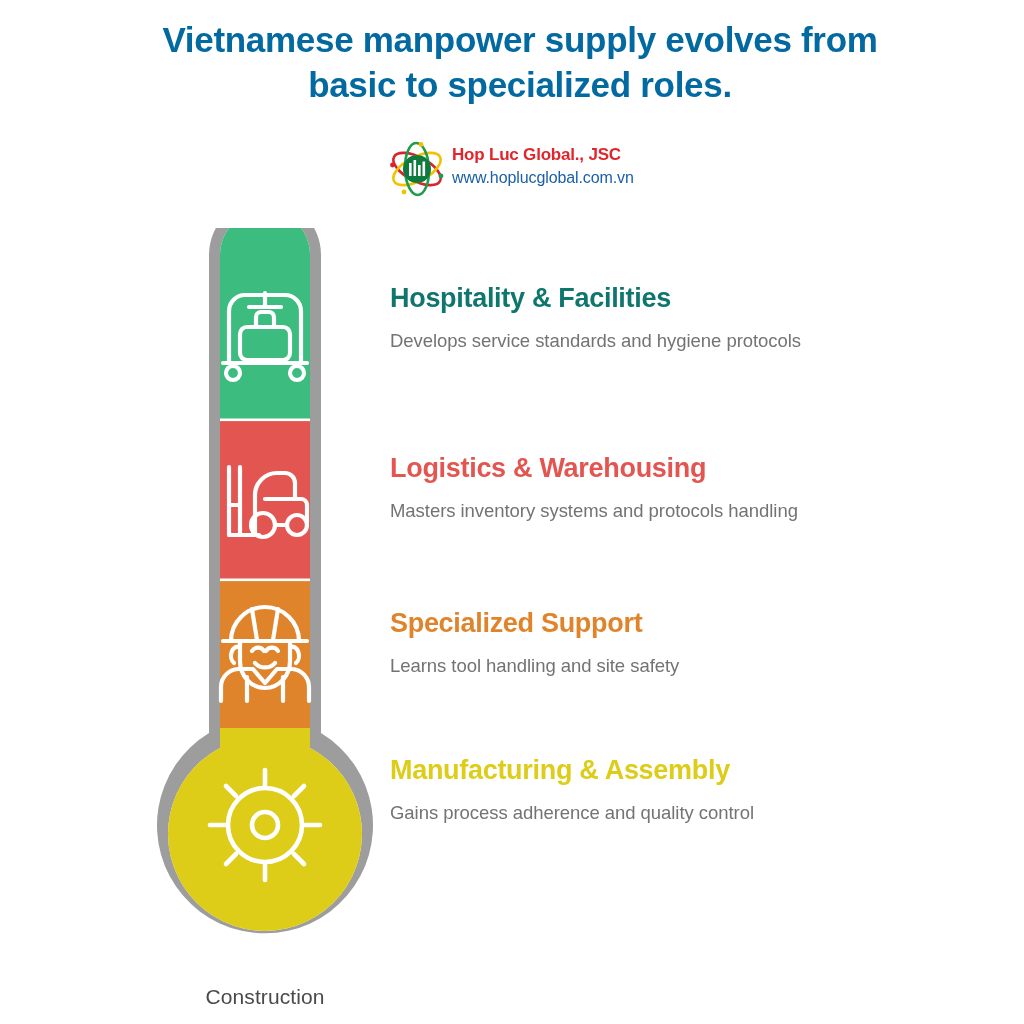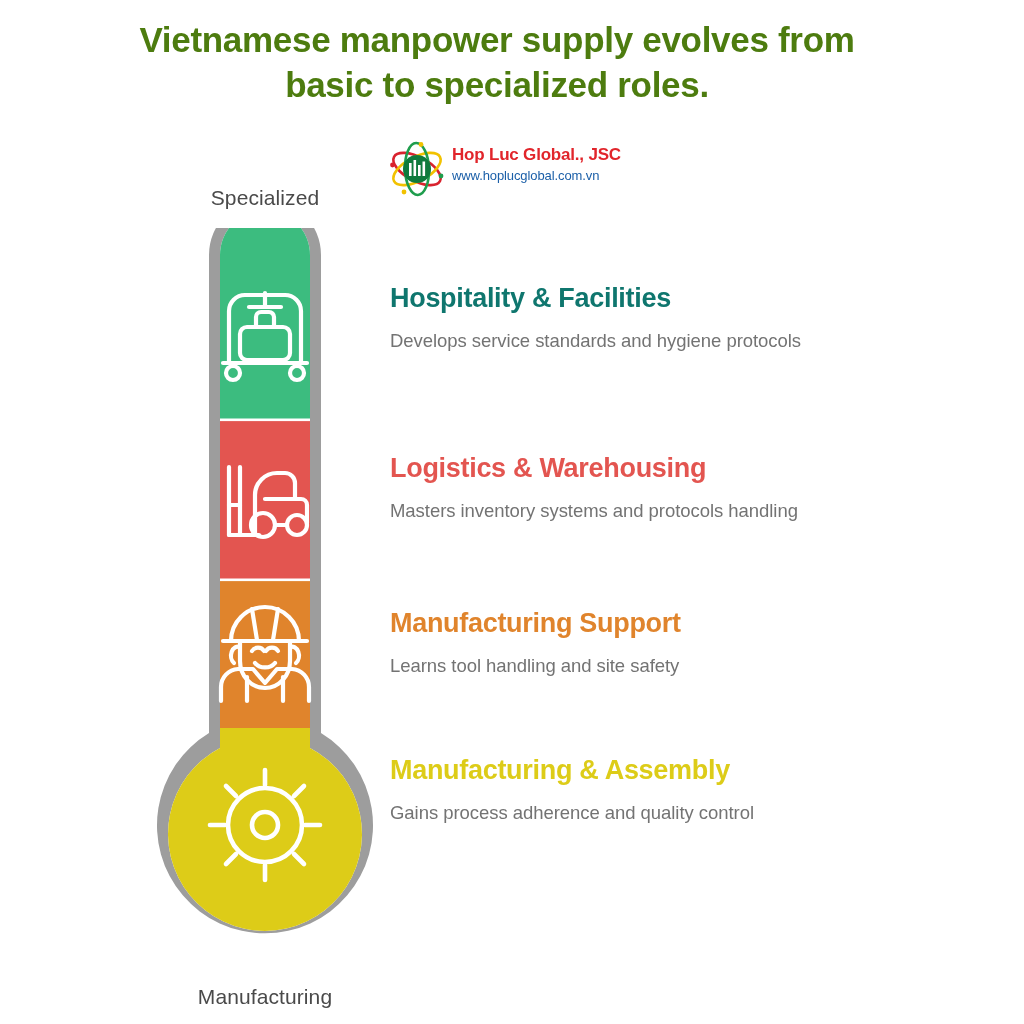--- a/index.html
+++ b/index.html
@@ -7,40 +7,40 @@
     width: 1024px; height: 1024px;
     background: #ffffff;
     font-family: "Liberation Sans", sans-serif;
     overflow: hidden;
   }
   #page { position: relative; width: 1024px; height: 1024px; background: #fff; }
 
   
   #title {
     position: absolute;
-    left: 105px; top: 18px;
+    left: 128px; top: 18px;
     width: 784px;
     text-align: center;
     font-size: 35px;
     font-weight: bold;
     line-height: 1.28;
-    color: #4d7c0f;
+    color: #0369a1;
     letter-spacing: -0.3px;
   }
 
   
   #logo { position: absolute; left: 388px; top: 140px; width: 262px; height: 58px; }
   #logo-mark { position: absolute; left: 0; top: 0; width: 58px; height: 58px; }
   #logo-text { position: absolute; left: 64px; top: 4px; }
   #logo-name {
     font-size: 17px; font-weight: bold; color: #e1252b;
     letter-spacing: -0.2px; line-height: 1.25;
   }
   #logo-url {
-    font-size: 13px; color: #1b5fa8; line-height: 1.35; margin-top: 2px;
+    font-size: 16px; color: #1b5fa8; line-height: 1.35; margin-top: 2px;
     letter-spacing: -0.1px;
   }
 
   
   .scale-label {
     position: absolute;
     width: 320px;
     text-align: center;
     font-size: 21px;
     color: #4a4a4a;
@@ -101,22 +101,21 @@
             <circle cx="53" cy="36" r="2.4"></circle>
           </g>
       </svg>
     </div>
     <div id="logo-text">
       <div id="logo-name">Hop Luc Global., JSC</div>
       <div id="logo-url">www.hoplucglobal.com.vn</div>
     </div>
   </div>
 
-  <div class="scale-label" id="label-top">Specialized</div>
-  <div class="scale-label" id="label-bottom">Manufacturing</div>
+  <div class="scale-label" id="label-bottom">Construction</div>
 
   <div id="thermo">
     <svg viewBox="0 0 236 740" width="236" height="740">
       <defs>
 
         <clipPath id="innerClip">
           <path d="M 72 27
                    A 45 45 0 0 1 162 27
                    L 162 520
                    A 97 97 0 1 1 72 520
@@ -210,21 +209,21 @@
       <div class="item-title" style="color:#0f766e">Hospitality &amp; Facilities</div>
       <div class="item-desc">Develops service standards and hygiene protocols</div>
     </div>
 
     <div class="item" id="item-1">
       <div class="item-title" style="color:#e35550">Logistics &amp; Warehousing</div>
       <div class="item-desc">Masters inventory systems and protocols handling</div>
     </div>
 
     <div class="item" id="item-2">
-      <div class="item-title" style="color:#e0842c">Manufacturing Support</div>
+      <div class="item-title" style="color:#e0842c">Specialized Support</div>
       <div class="item-desc">Learns tool handling and site safety</div>
     </div>
 
     <div class="item" id="item-3">
       <div class="item-title" style="color:#ddcc18">Manufacturing &amp; Assembly</div>
       <div class="item-desc">Gains process adherence and quality control</div>
     </div>
 
   </div>
 </div>

